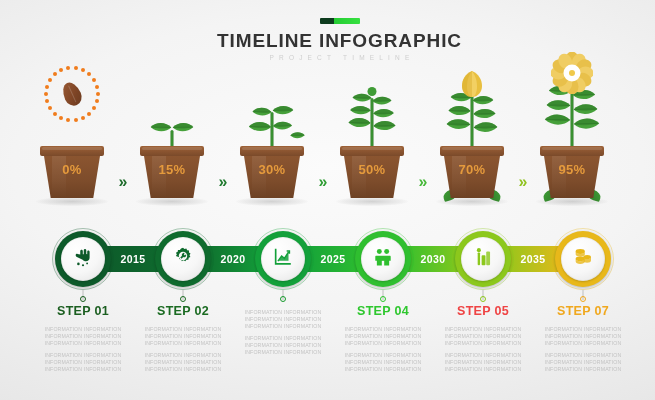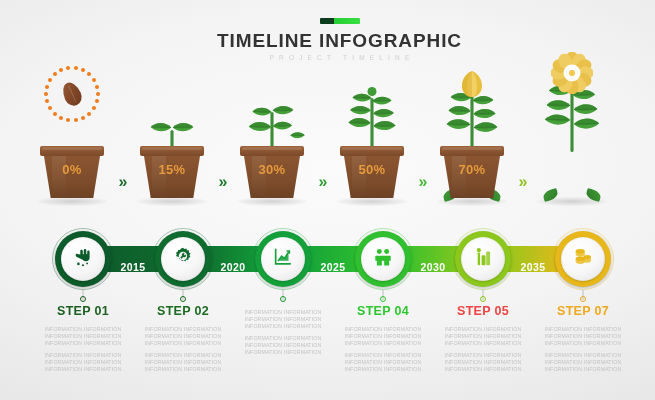--- a/index.html
+++ b/index.html
@@ -53,21 +53,21 @@
   .seed{position:absolute;left:50%;top:50%;transform:translate(-50%,-50%) rotate(-24deg);
     width:17px;height:24px;border-radius:50% 50% 50% 50%/60% 60% 40% 40%;
     background:linear-gradient(135deg,#9a5a34 0%,#7d4425 60%,#6a3a1f 100%);}
   .seed:after{content:"";position:absolute;left:50%;top:12%;width:1.5px;height:76%;
     transform:translateX(-50%);background:rgba(255,255,255,.18);}
 
   
   .timeline{position:absolute;left:0;top:228px;width:655px;height:62px;}
   .barseg{position:absolute;top:18px;height:26px;}
   .barseg .yr{position:absolute;left:0;top:0;width:100%;height:30px;line-height:26px;
-    text-align:center;font-size:10.5px;font-weight:bold;color:#ffffff;letter-spacing:.4px;margin-top:8px;}
+    text-align:center;font-size:10.5px;font-weight:bold;color:#ffffff;letter-spacing:.4px;}
   .node{position:absolute;top:0;width:62px;height:62px;}
   .ring-outer{position:absolute;left:0;top:0;width:62px;height:62px;border-radius:50%;
     border:1.5px solid rgba(255,255,255,.9);box-sizing:border-box;}
   .ring-mid{position:absolute;left:3px;top:3px;width:56px;height:56px;border-radius:50%;box-sizing:border-box;}
   .ring-in{position:absolute;left:9px;top:9px;width:44px;height:44px;border-radius:50%;
     background:radial-gradient(circle at 35% 28%,#ffffff 0%,#f7f7f7 55%,#e2e2e2 100%);
     box-shadow:inset 0 0 0 1px rgba(0,0,0,.05), 0 1px 2px rgba(0,0,0,.18);
     display:flex;align-items:center;justify-content:center;}
   .node-stem{position:absolute;left:50%;top:62px;width:1px;height:10px;transform:translateX(-50%);
     background:#bdbdbd;}
@@ -344,20 +344,25 @@
                   <ellipse cx="21" cy="7.5" rx="6.5" ry="8" fill="#f0cd63" transform="rotate(270 21 21)"></ellipse>
                   <ellipse cx="21" cy="7.5" rx="6.5" ry="8" fill="#e8c04a" transform="rotate(300 21 21)"></ellipse>
                   <ellipse cx="21" cy="7.5" rx="6.5" ry="8" fill="#f0cd63" transform="rotate(330 21 21)"></ellipse>
                   <circle cx="21" cy="21" r="8.5" fill="#ffffff"></circle>
                   <circle cx="21" cy="21" r="3" fill="#f0c94a"></circle>
                 </svg></div>
             </div>
           </div>
           <div class="gleaf" style="left:14px;transform:rotate(-18deg);"></div>
           <div class="gleaf" style="right:14px;transform:rotate(18deg) scaleX(-1);"></div>
+          <div class="pot">
+            <div class="pot-rim"></div>
+            <div class="pot-body"></div>
+            <div class="pct">95%</div>
+          </div>
         </div>
       </div>
     </div>
 
   <div class="timeline" id="timeline-row">
       <div class="barseg" style="left: 86px; width: 70px; background: linear-gradient(90deg, rgb(13, 90, 42), rgb(15, 107, 46));">
         <div class="yr">2015</div>
       </div>
       <div class="barseg" style="left: 186px; width: 70px; background: linear-gradient(90deg, rgb(15, 107, 46), rgb(19, 160, 58));">
         <div class="yr">2020</div>

